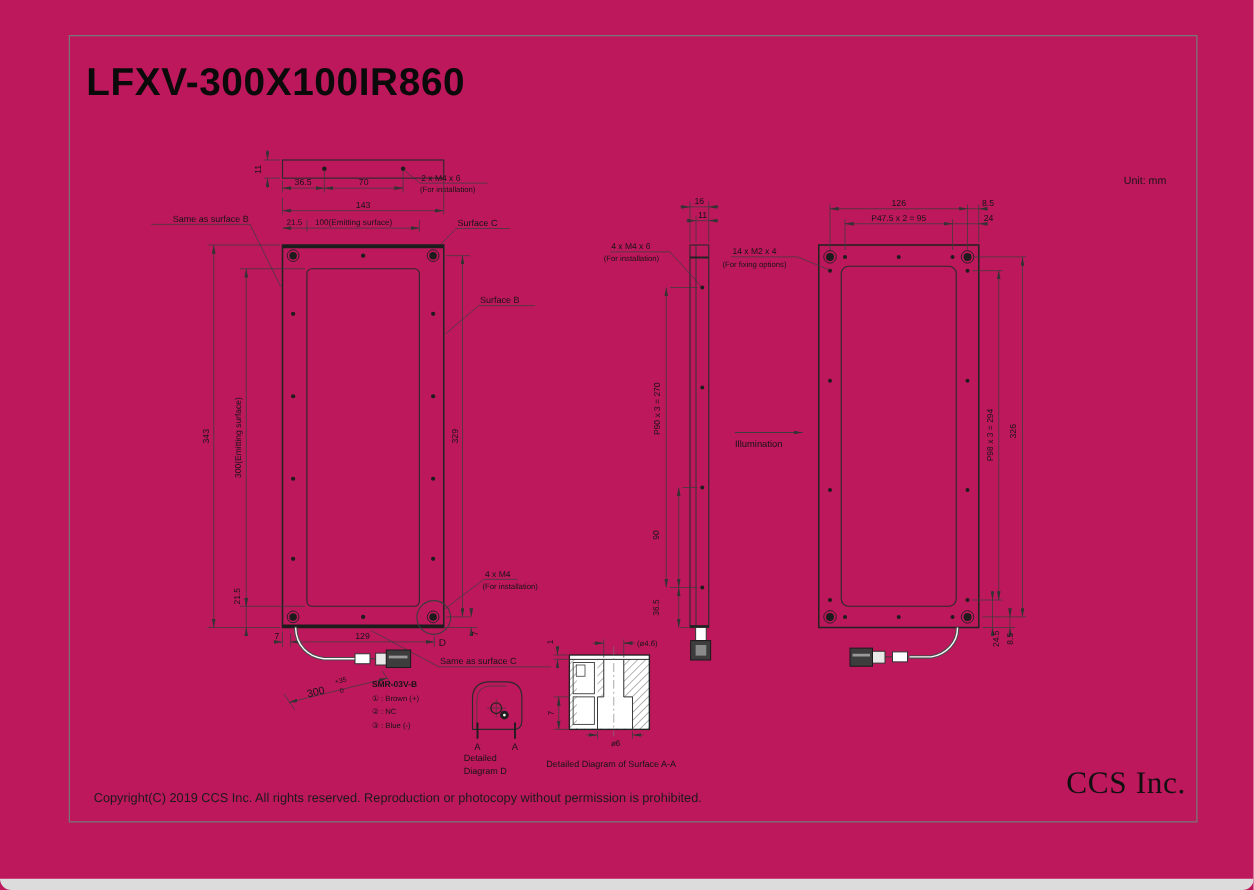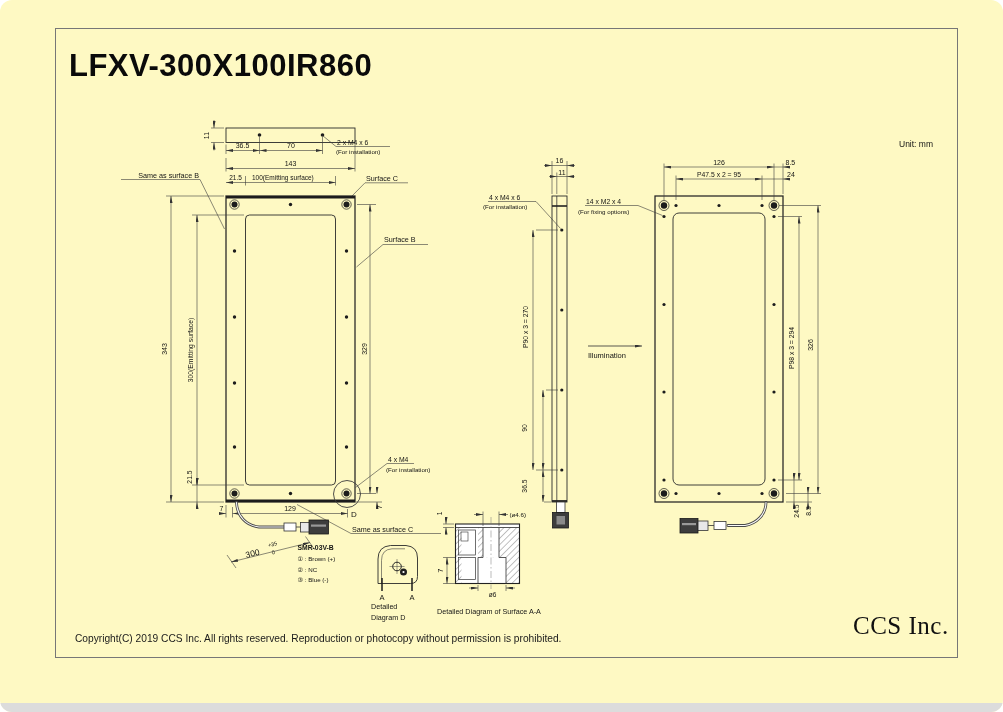--- a/index.html
+++ b/index.html
@@ -1,16 +1,16 @@
 <!DOCTYPE html>
 <html><head>
 <meta charset="utf-8">
 <style>
   html,body{margin:0;padding:0;background:#fff;}
-  .page{position:relative;width:1003px;height:712px;background:#fef9c3;overflow:hidden;font-family:"Liberation Sans","DejaVu Sans",sans-serif;border-radius:12px;}
+  .page{position:relative;width:1003px;height:712px;background:#be185d;overflow:hidden;font-family:"Liberation Sans","DejaVu Sans",sans-serif;}
   .page-edge{position:absolute;left:0;bottom:0;width:1003px;height:9px;background:#dcdcdc;border-radius:0 0 9px 9px;}
   svg text{font-family:"Liberation Sans","DejaVu Sans",sans-serif;fill:#141414;}
   .t55{font-size:5.5px}.t62{font-size:6.2px}.t65{font-size:6.5px}.t68{font-size:6.8px}
   .t7{font-size:7px}.t72{font-size:7.2px}.t75{font-size:7.5px}.t8{font-size:8px}.t85{font-size:8.5px}
   .mid{text-anchor:middle}.end{text-anchor:end}
   .t-title{font-size:31px;font-weight:bold;letter-spacing:.5px;fill:#0a0a0a}
   .t-unit{font-size:8.5px}
   .t-copy{font-size:10.2px;fill:#1a1a1a}
   .t-logo{font-family:"Liberation Serif","DejaVu Serif",serif;font-size:25px;letter-spacing:.5px;fill:#101010}
   .ol{fill:none;stroke:#232323;stroke-width:1.25}

